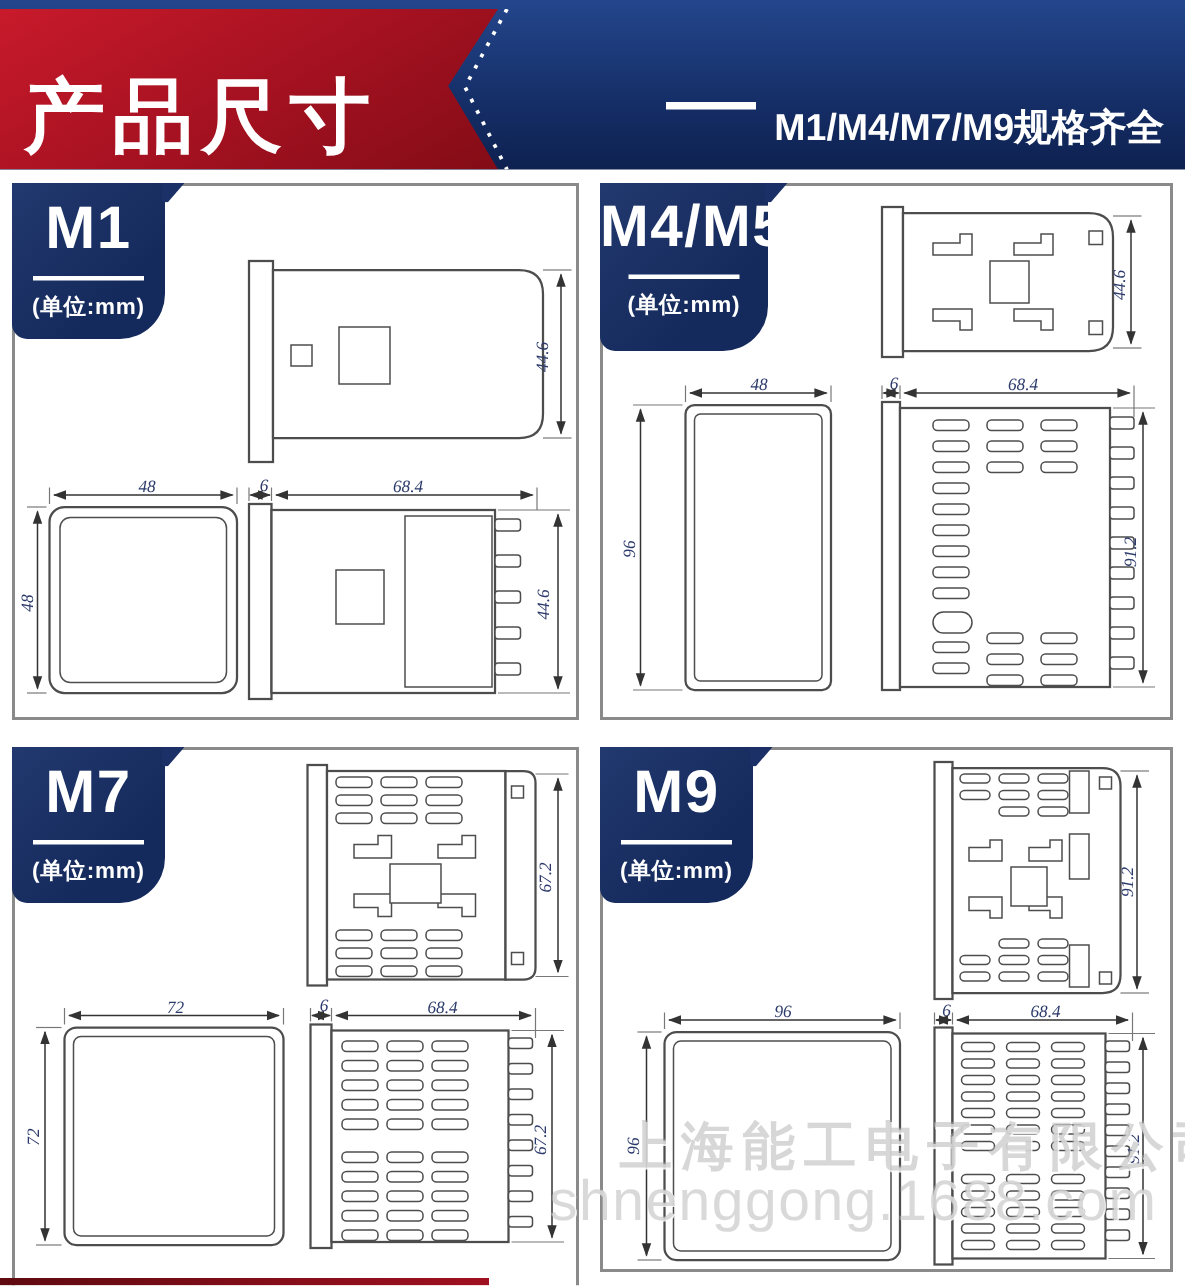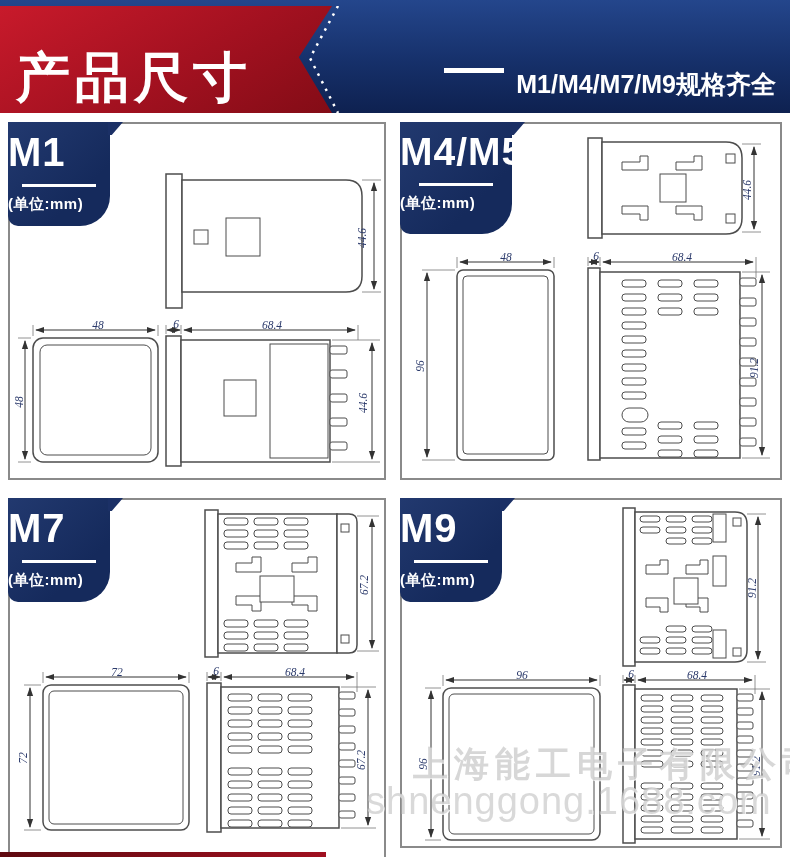--- a/index.html
+++ b/index.html
@@ -26,21 +26,21 @@
   
   .panel{position:absolute;border:2px solid #8a8a8a;background:#fff;box-sizing:border-box;}
   #panel-m1{left:8px;top:122px;width:378px;height:358px;}
   #panel-m4m5{left:400px;top:122px;width:382px;height:358px;}
   #panel-m7{left:8px;top:498px;width:378px;height:444px;}
   #panel-m9{left:400px;top:498px;width:382px;height:350px;}
   .drawing{position:absolute;left:-2px;top:-2px;}
 
   .plabel{position:absolute;left:-2px;top:-2px;width:102px;height:104px;z-index:2;
           background:linear-gradient(135deg,#22396f 0%,#152a5c 70%);
-          color:#fff;border-radius:0 0 30px 10px;box-sizing:border-box;
+          color:#fff;text-align:center;border-radius:0 0 30px 10px;box-sizing:border-box;
           padding-top:8px;}
   .plabel::after{content:"";position:absolute;right:-13px;top:0;width:15px;height:13px;
           background:#1b3066;clip-path:polygon(0 0,100% 0,25% 100%,0 100%);}
   .plabel .model{font-size:40px;font-weight:bold;letter-spacing:1px;}
   .plabel.wide{width:112px;height:112px;}
   .plabel.wide .model{font-size:39px;}
   .plabel .rule{width:74px;height:3px;background:#fff;margin:9px auto 8px;}
   .plabel .unit{font-size:15px;font-weight:bold;letter-spacing:0.5px;}
 
   

